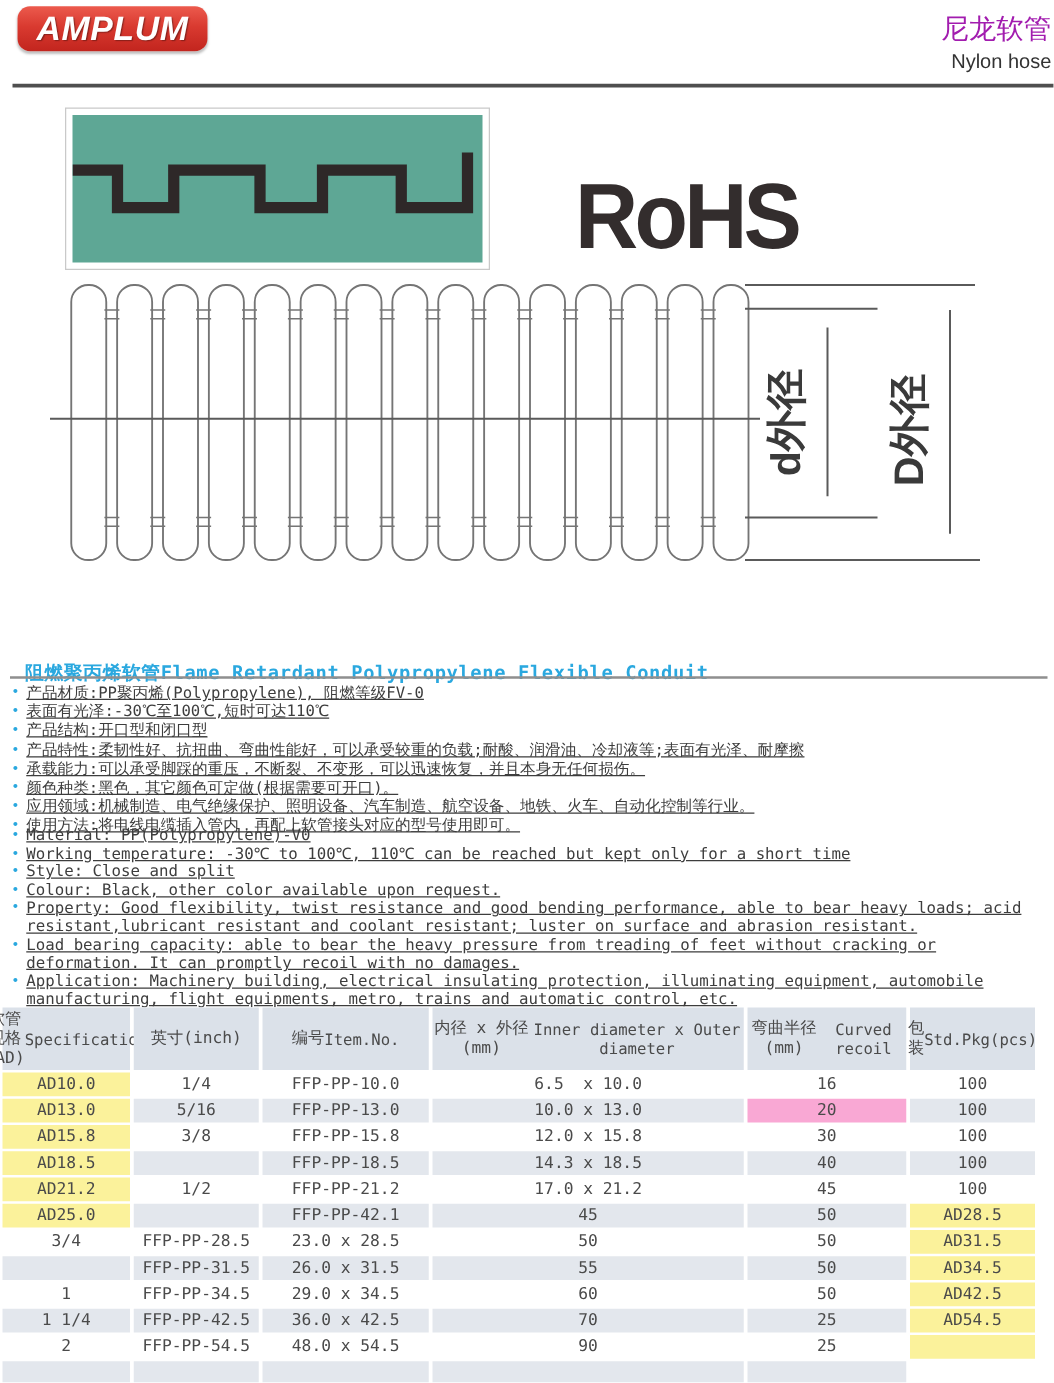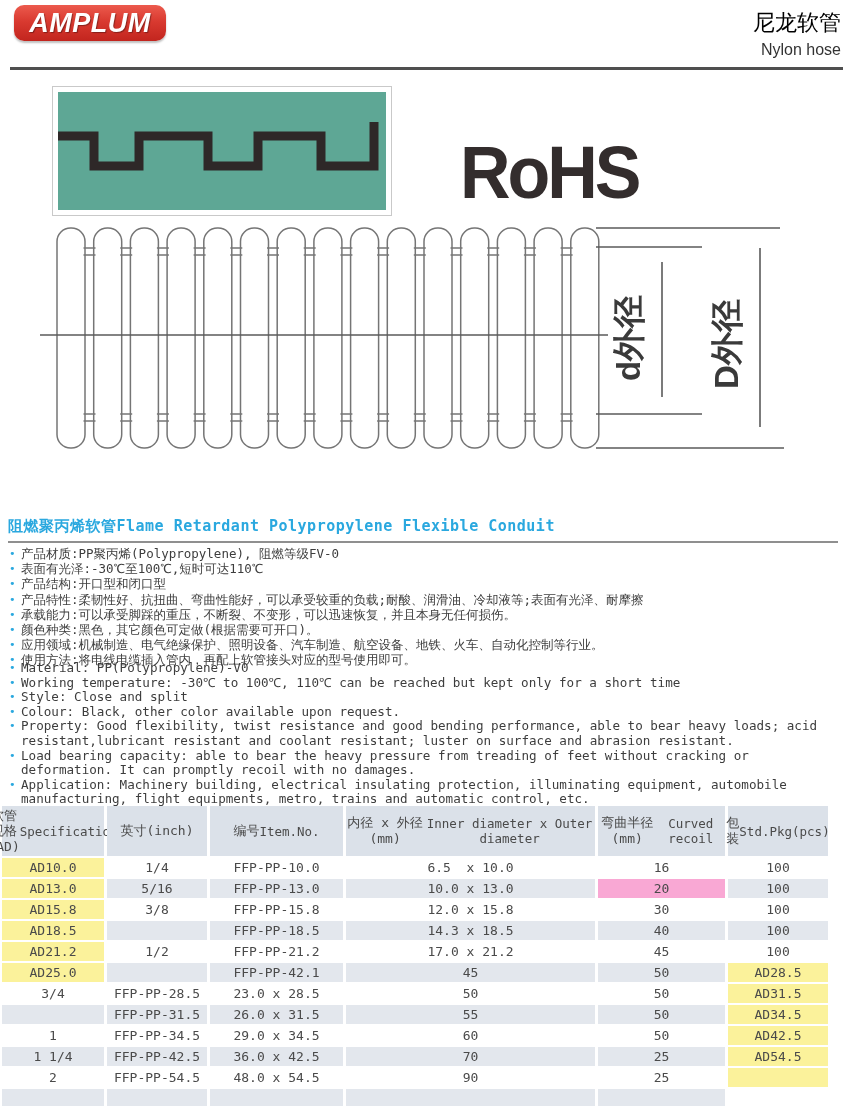--- a/index.html
+++ b/index.html
@@ -6,44 +6,44 @@
   .page{position:relative;width:843px;height:1106px;background:#fff;overflow:hidden;
         font-family:"DejaVu Sans Mono","Liberation Sans",sans-serif;color:#3d3d3d;}
 
   
   .logo{position:absolute;left:14px;top:5px;width:152px;height:36px;border-radius:10px;
         background:linear-gradient(180deg,#ec5a4d 0%,#d93a30 45%,#c2251e 100%);
         box-shadow:0 2px 2px rgba(0,0,0,.25);display:flex;align-items:center;justify-content:center;}
   .logo span{font-family:"Liberation Sans",sans-serif;font-style:italic;font-weight:bold;
         font-size:27px;color:#fff;letter-spacing:.5px;text-shadow:1px 1px 1px rgba(0,0,0,.35);}
   .titles{position:absolute;right:2px;top:8px;text-align:right;font-family:"Liberation Sans",sans-serif;}
-  .t-zh{font-size:22px;color:#000000;}
+  .t-zh{font-size:22px;color:#a21caf;}
   .t-en{font-size:16px;color:#333;margin-top:3px;}
   .hdr-rule{position:absolute;left:10px;top:67px;width:833px;height:3px;background:#4f4f4f;}
 
   
   .photo-frame{position:absolute;left:52px;top:86px;width:340px;height:130px;background:#fff;
         border:1px solid #c9c9c9;box-sizing:border-box;padding:5px;}
   .photo-green{width:328px;height:118px;background:#5ea795;}
   .rohs{position:absolute;left:460px;top:138px;font-family:"Liberation Sans",sans-serif;
         font-weight:bold;font-size:70px;line-height:1;color:#332d2d;letter-spacing:-3px;
         transform:scaleY(1.06);}
 
   
   .diagram{position:absolute;left:40px;top:222px;}
   .st{fill:#fff;stroke:#757575;stroke-width:1.5;}
   .ln{stroke:#757575;stroke-width:1.3;fill:none;}
   .dimln{stroke:#5a5a5a;stroke-width:1.6;fill:none;}
   .dimtxt{font-family:"Liberation Sans",sans-serif;font-size:33px;fill:#3a3a3a;font-weight:bold;}
 
   
-  .sec-heading{position:absolute;left:8px;top:517px;margin:0;font-size:15px;font-weight:bold;
+  .sec-heading{position:absolute;left:8px;top:517px;margin:12px;font-size:15px;font-weight:bold;
         color:#2aa8df;letter-spacing:.5px;font-family:"DejaVu Sans Mono","Liberation Sans",sans-serif;}
   .sec-rule{position:absolute;left:8px;top:541px;width:830px;height:2px;background:#8f8f8f;}
-  ul.blist{position:absolute;left:8px;margin:0;padding:0;list-style:none;width:812px;}
+  ul.blist{position:absolute;left:8px;margin:0;padding:0;list-style:none;width:812px;text-decoration:underline;}
   ul.zh{top:546px;font-size:12.5px;line-height:15.2px;}
   ul.en{top:661px;font-size:12.6px;line-height:14.6px;}
   ul.blist li{padding-left:13px;position:relative;white-space:normal;}
   ul.blist li::before{content:"\2022";color:#2aa8df;position:absolute;left:1px;top:0;font-size:11px;}
 
   
   .spec-table{position:absolute;left:2px;top:806px;width:831px;display:grid;
         grid-template-columns:102px 100px 133px 249px 127px 100px;
         column-gap:3px;row-gap:2px;background:#fff;font-size:13px;color:#4a4a4a;}
   .th{background:#dbe1e9;height:50px;display:flex;align-items:center;

